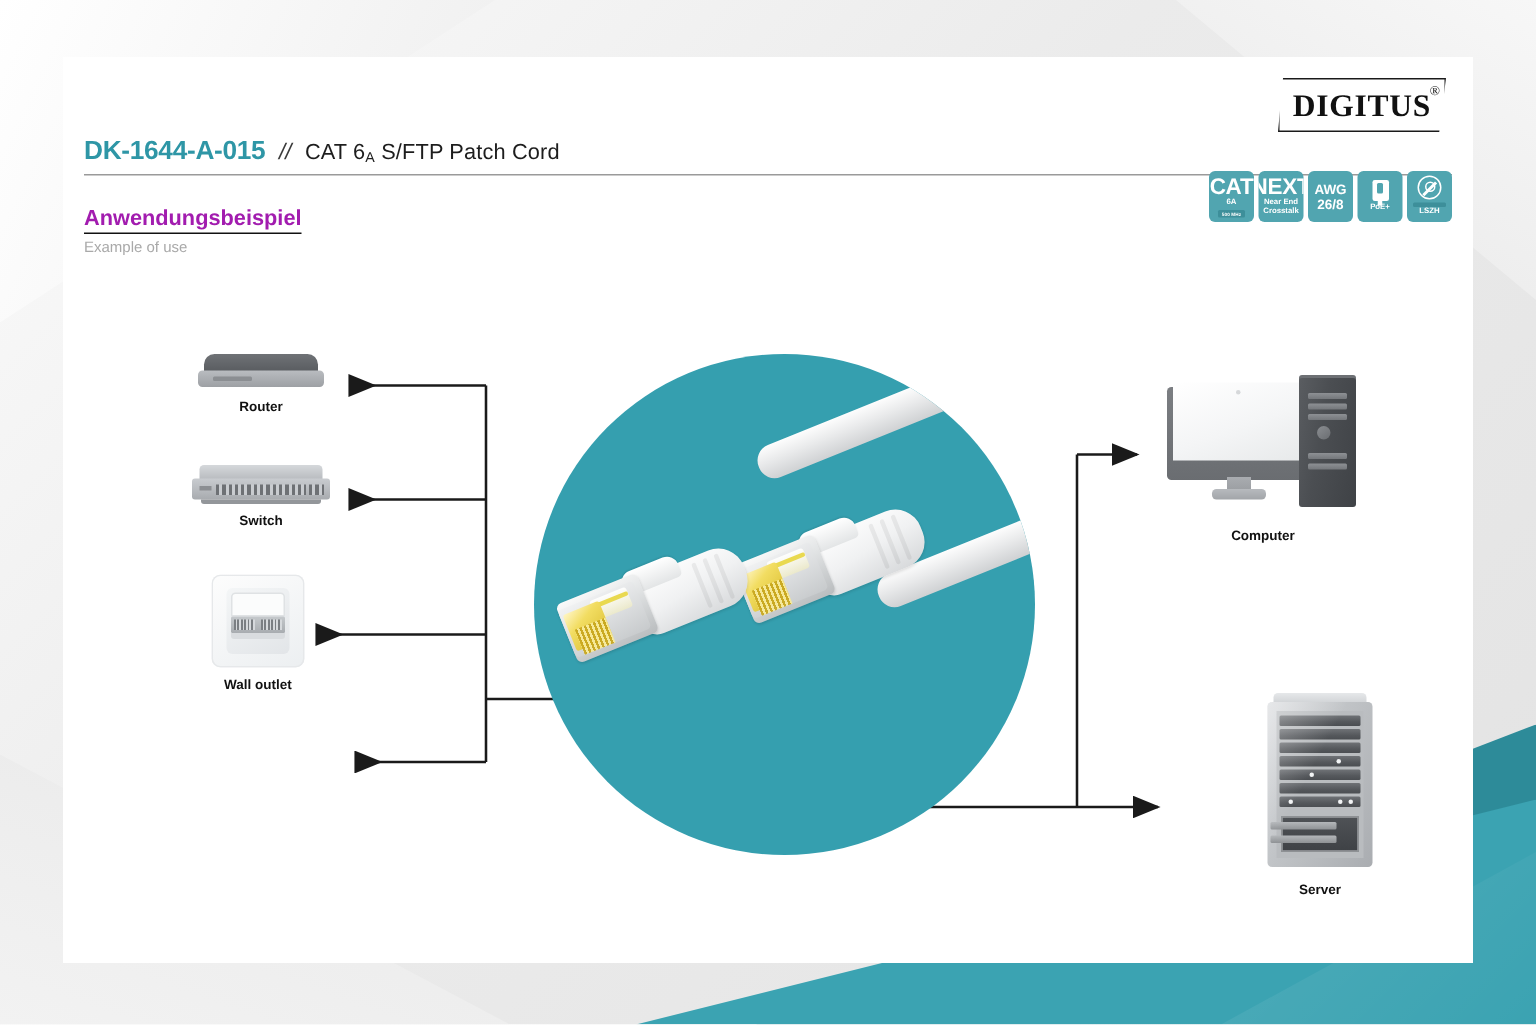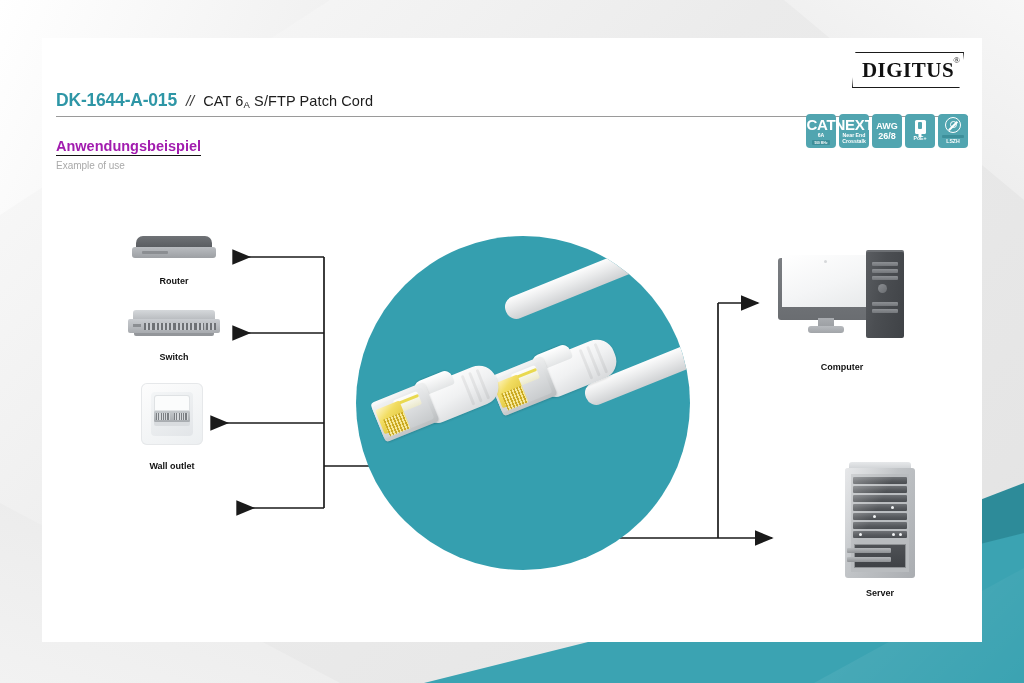--- a/index.html
+++ b/index.html
@@ -158,21 +158,21 @@
   
   #circle {
     position:absolute; left:314px; top:48px;
     width:334px; height:334px; border-radius:50%;
     background:#359faf;
   }
 
   
   .device { position:absolute; text-align:center; }
   .device .lbl {
-    font-size:9px; font-weight:700; color:#111; margin-top:16px; white-space:nowrap;
+    font-size:9px; font-weight:700; color:#111; margin-top:6px; white-space:nowrap;
   }
   .art { position:relative; margin:0 auto; }
 
   
   #art-router { width:84px; height:24px; }
   #art-router .top {
     position:absolute; left:4px; top:0; width:76px; height:14px;
     background:linear-gradient(180deg,#6f7276,#55585c);
     border-radius:7px 7px 2px 2px;
   }

